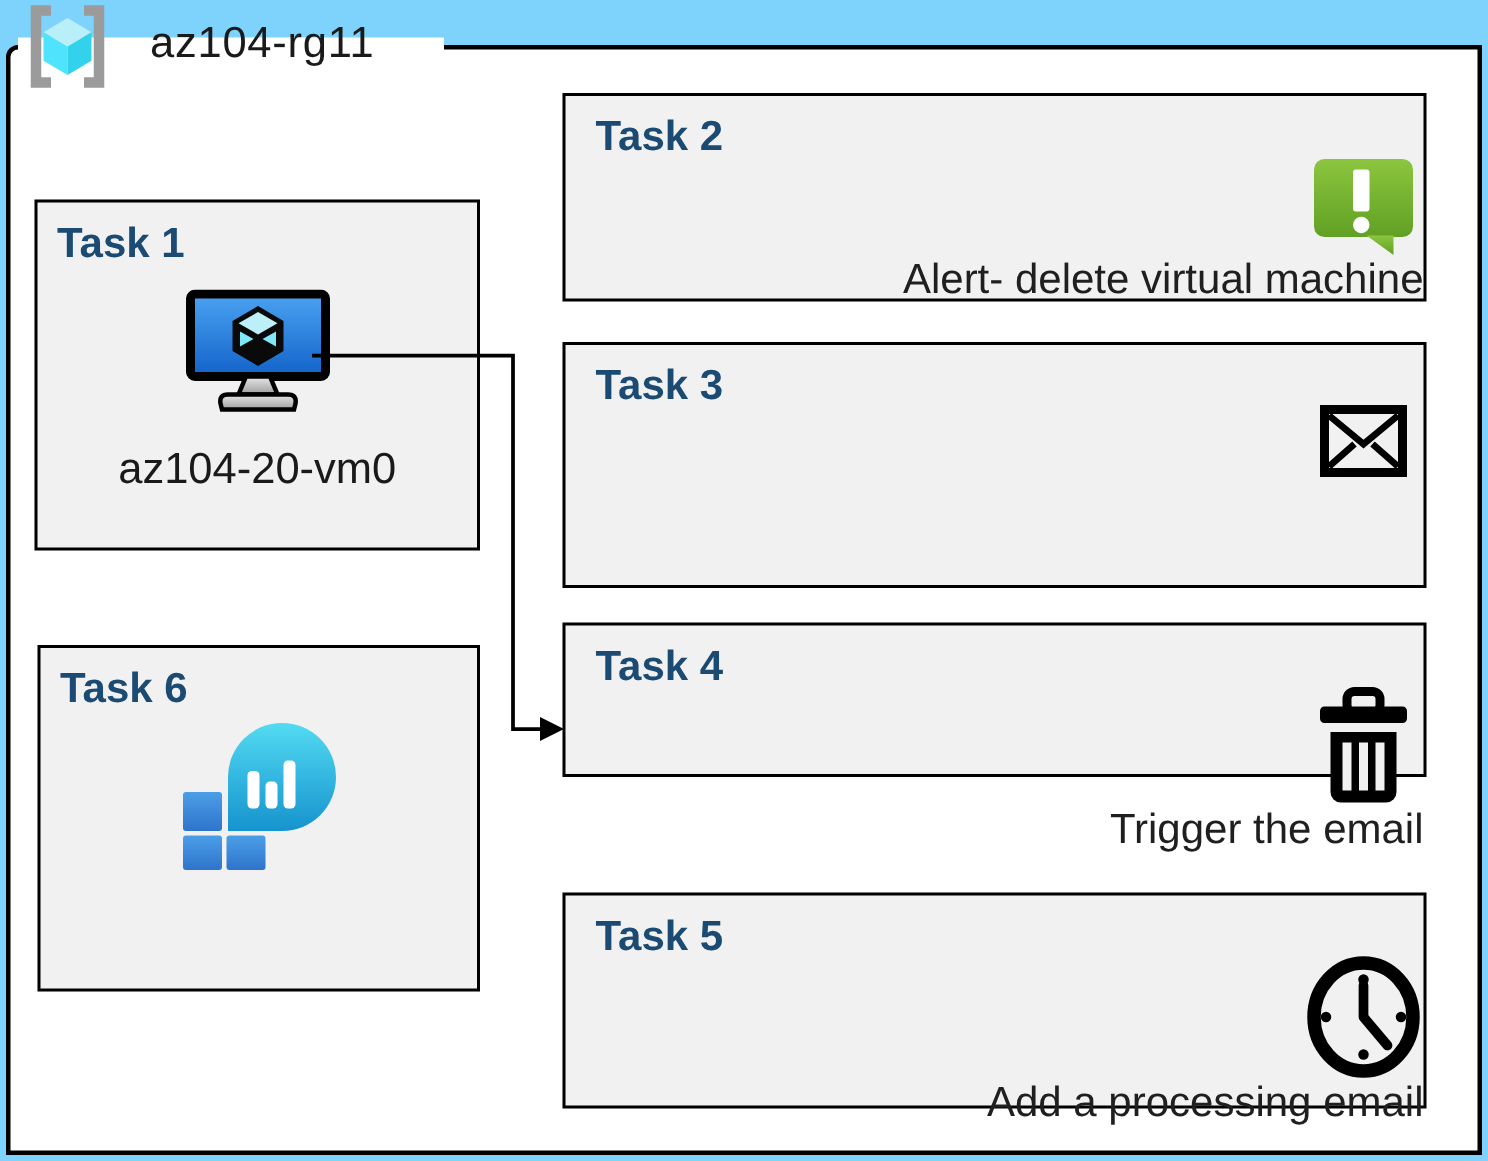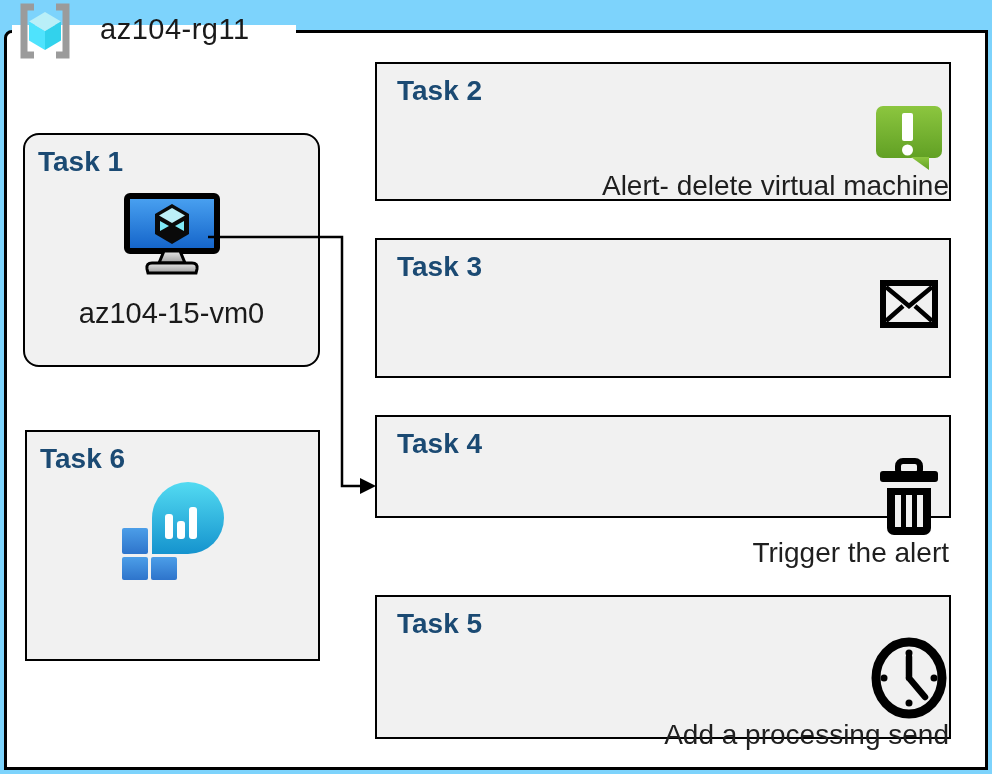--- a/index.html
+++ b/index.html
@@ -25,24 +25,24 @@
   .task-box{
     position:absolute;background:var(--box-fill,#F1F1F1);
     border:2px solid var(--box-border,#000);box-sizing:border-box;z-index:1;
   }
   .task-title{
     position:absolute;font-weight:700;font-size:28px;color:var(--task-title,#1B4A73);
     white-space:nowrap;
   }
   .tall .task-title{left:13px;top:11px;}
   .wide .task-title{left:20px;top:11px;}
-  #task1{left:23px;top:133px;width:297px;height:234px;border-radius:16px;}
+  #task1{left:23px;top:133px;width:297px;height:234px;}
   #task6{left:25px;top:430px;width:295px;height:231px;}
   #task2{left:375px;top:62px;width:576px;height:139px;padding-left:20px;}
-  #task3{left:375px;top:238px;width:576px;height:140px;}
+  #task3{left:375px;top:228px;width:576px;height:164px;}
   #task4{left:375px;top:415px;width:576px;height:103px;}
   #task5{left:375px;top:595px;width:576px;height:144px;text-decoration:underline;}
   .row{
     position:absolute;left:0;top:40px;right:0;bottom:0;
     display:flex;align-items:flex-end;flex-direction:column;
   }
   .row .icon-wrap{width:80px;margin-left:36px;display:flex;justify-content:center;align-items:center;flex:none;}
   .row .task-label{margin-left:32px;font-size:28px;color:#1f1f1f;white-space:nowrap;}
   .center-label{
     position:absolute;left:0;width:100%;text-align:center;font-size:29px;color:#1a1a1a;
@@ -86,21 +86,21 @@
         </defs>
         <rect x="3" y="3" width="90" height="55" rx="3" fill="url(#vmScreen)" stroke="#000" stroke-width="6"></rect>
         <polygon points="48,11 65,21 65,41 48,51 31,41 31,21" fill="#0a0a0a"></polygon>
         <polygon points="48,15 61,22.5 48,30 35,22.5" fill="#BDEFF8"></polygon>
         <polygon points="36,28 45,33 36,38" fill="#7FE9F7"></polygon>
         <polygon points="60,28 51,33 60,38" fill="#7FE9F7"></polygon>
         <polygon points="40,58 56,58 61,70 35,70" fill="url(#standGrad)" stroke="#000" stroke-width="3"></polygon>
         <path d="M28 70 h40 q6 0 5 6 l-1 4 h-48 l-1-4 q-1-6 5-6 z" fill="url(#standGrad)" stroke="#000" stroke-width="3"></path>
       </svg>
     </div>
-    <div class="center-label">az104-15-vm0</div>
+    <div class="center-label">az104-20-vm0</div>
   </div>
 
   <div id="task6" class="task-box tall">
     <div class="task-title">Task 6</div>
     <div class="icon-center">
       <svg width="102" height="98" viewBox="0 0 102 98">
         <defs>
           <linearGradient id="balloonGrad" x1="0" y1="0" x2="0" y2="1">
             <stop offset="0" style="stop-color:var(--log-balloon-top,#53DBF2)"></stop>
             <stop offset="1" style="stop-color:var(--log-balloon-bottom,#1593CE)"></stop>
@@ -161,38 +161,38 @@
       <span class="icon-wrap">
         <svg width="60" height="80" viewBox="0 0 60 80">
           <rect x="19" y="4" width="22" height="14" rx="5" fill="none" stroke="#000" stroke-width="6"></rect>
           <rect x="1" y="14" width="58" height="11" rx="3" fill="#000"></rect>
           <path d="M8 31 h44 v40 a7 7 0 0 1 -7 7 h-30 a7 7 0 0 1 -7 -7 z" fill="#000"></path>
           <rect x="16" y="38" width="6" height="32" fill="#F1F1F1"></rect>
           <rect x="27" y="38" width="6" height="32" fill="#F1F1F1"></rect>
           <rect x="38" y="38" width="6" height="32" fill="#F1F1F1"></rect>
         </svg>
       </span>
-      <span class="task-label">Trigger the alert</span>
+      <span class="task-label">Trigger the email</span>
     </div>
   </div>
 
   <div id="task5" class="task-box wide">
     <div class="task-title">Task 5</div>
     <div class="row">
       <span class="icon-wrap">
         <svg width="76" height="82" viewBox="0 0 76 82">
           <ellipse cx="38" cy="41" rx="33" ry="36" fill="none" stroke="#000" stroke-width="9"></ellipse>
           <circle cx="38" cy="16" r="3.5" fill="#000"></circle>
           <circle cx="63" cy="41" r="3.5" fill="#000"></circle>
           <circle cx="38" cy="66" r="3.5" fill="#000"></circle>
           <circle cx="13" cy="41" r="3.5" fill="#000"></circle>
           <path d="M38 41 V20 M38 41 L54 60" fill="none" stroke="#000" stroke-width="6.5" stroke-linecap="round"></path>
         </svg>
       </span>
-      <span class="task-label">Add a processing send</span>
+      <span class="task-label">Add a processing email</span>
     </div>
   </div>
 
   <svg class="overlay">
     <path d="M208 237 H342 V486 H361" fill="none" stroke="#000" stroke-width="2.5"></path>
     <polygon points="360,478 376,486 360,494" fill="#000"></polygon>
   </svg>
 
 </div>
 

